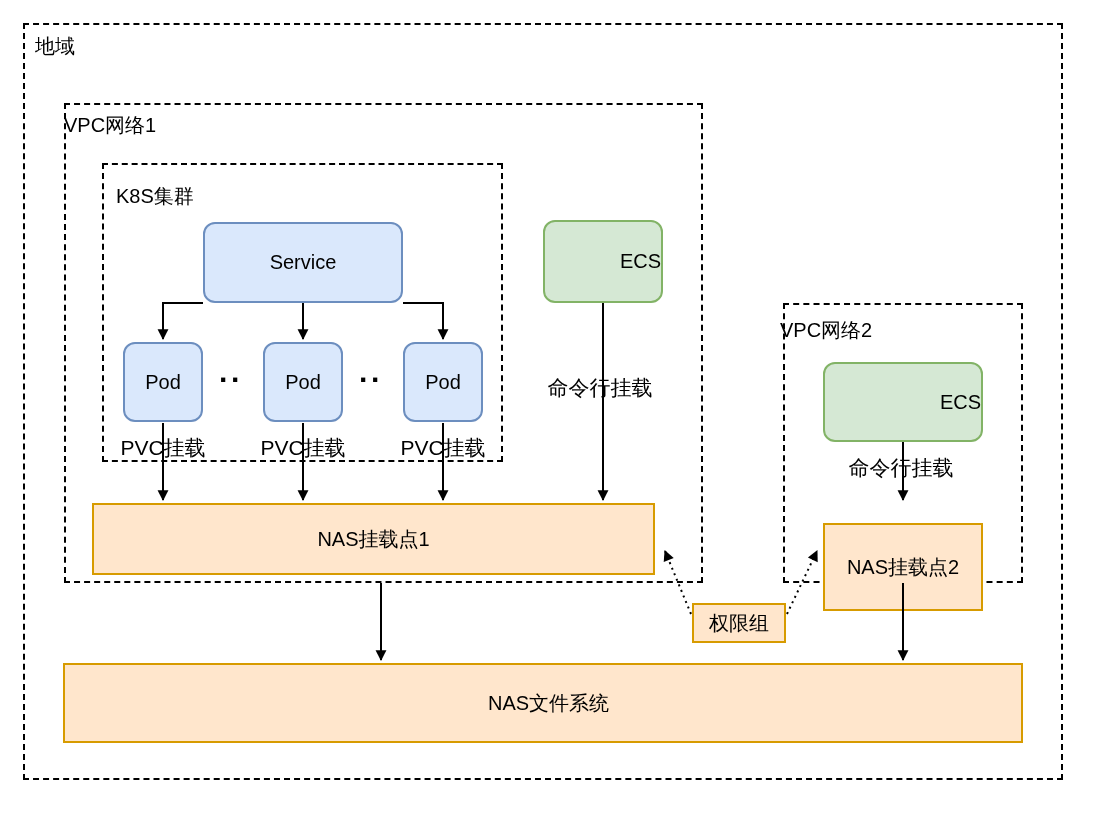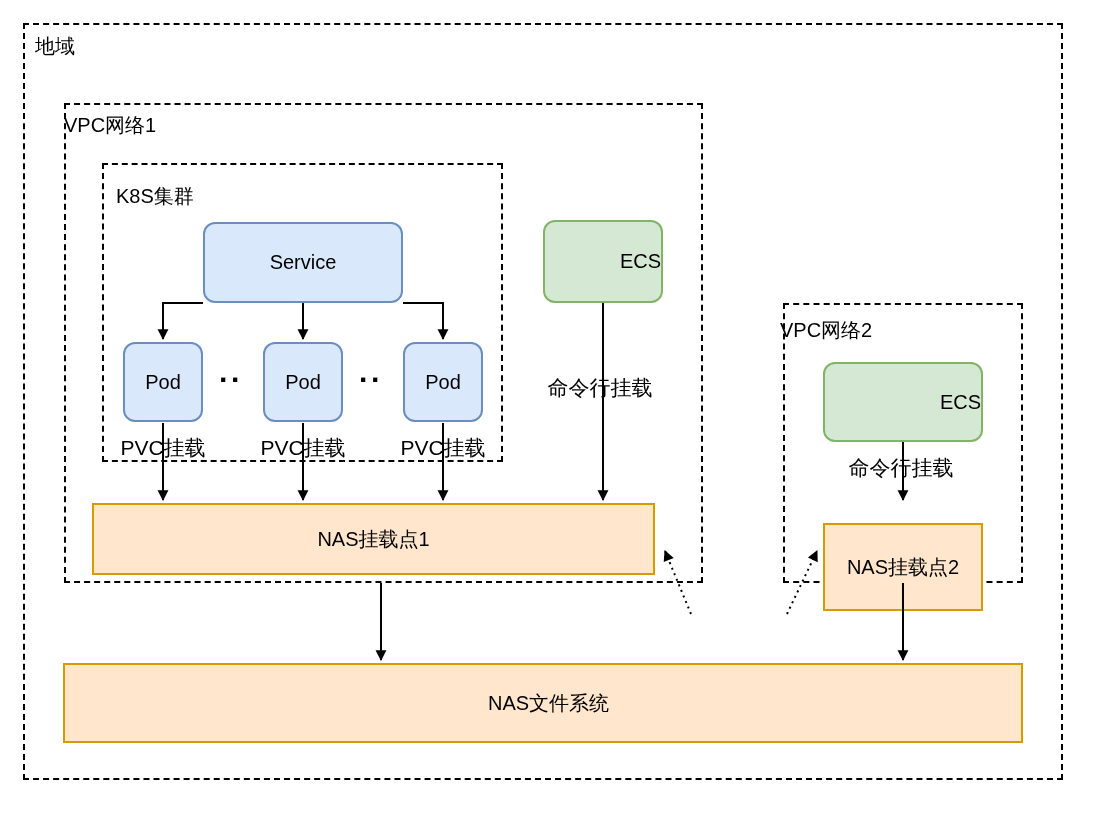--- a/index.html
+++ b/index.html
@@ -105,20 +105,23 @@
   <div class="float-label" style="left:901px;top:467px;">命令行挂载</div>
 
   <div class="node orange" style="left:92px;top:503px;width:563px;height:72px;">
     <span>NAS挂载点1</span>
   </div>
 
   <div class="node orange" style="left:823px;top:503px;width:160px;height:88px;margin-top:20px;">
     <span>NAS挂载点2</span>
   </div>
 
+  <div class="node orange" style="left:692px;top:603px;width:94px;height:40px;">
+    <span>权限组</span>
+  </div>
 
   <div class="node orange" style="left:63px;top:663px;width:960px;height:80px;padding-left:11px;">
     <span>NAS文件系统</span>
   </div>
 
   <svg id="arrows" viewBox="0 0 1094 814" xmlns="http://www.w3.org/2000/svg">
     <defs>
       <marker id="arrowhead" viewBox="0 0 12 12" refX="10" refY="6" markerWidth="13" markerHeight="13" markerUnits="userSpaceOnUse" orient="auto">
         <path d="M1,1 L11,6 L1,11 Z" fill="#000000"></path>
       </marker>

